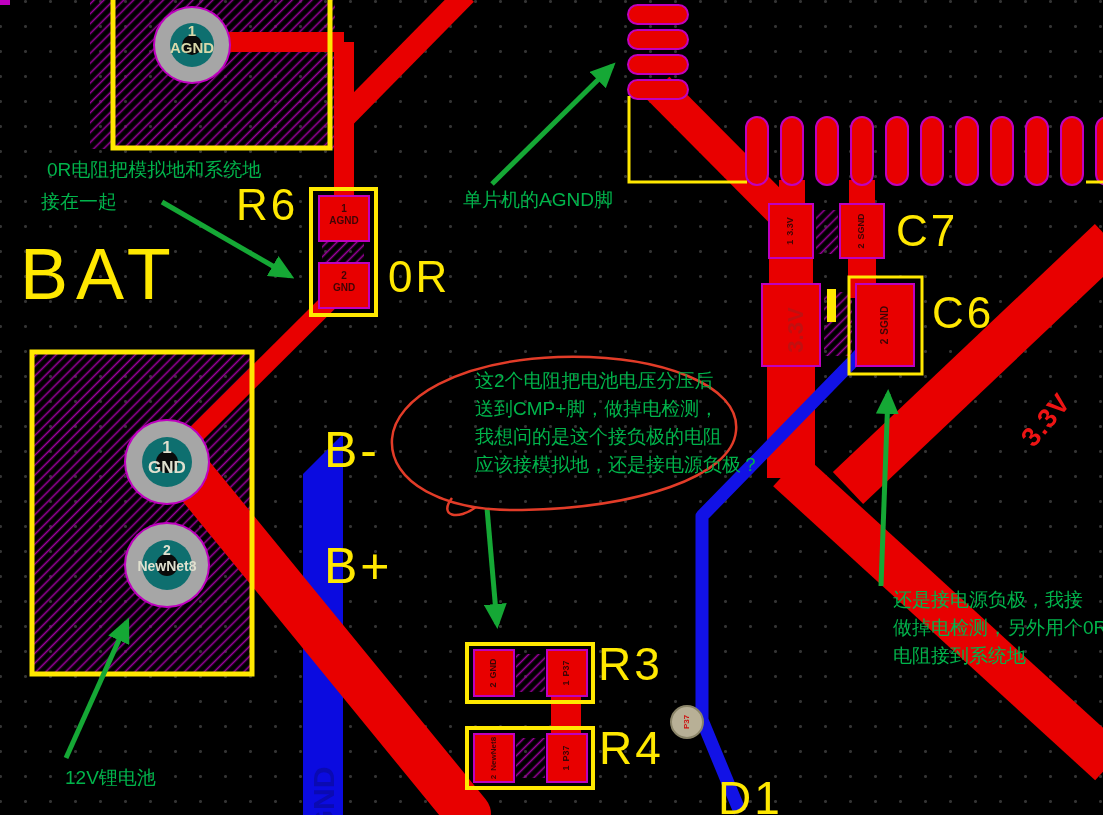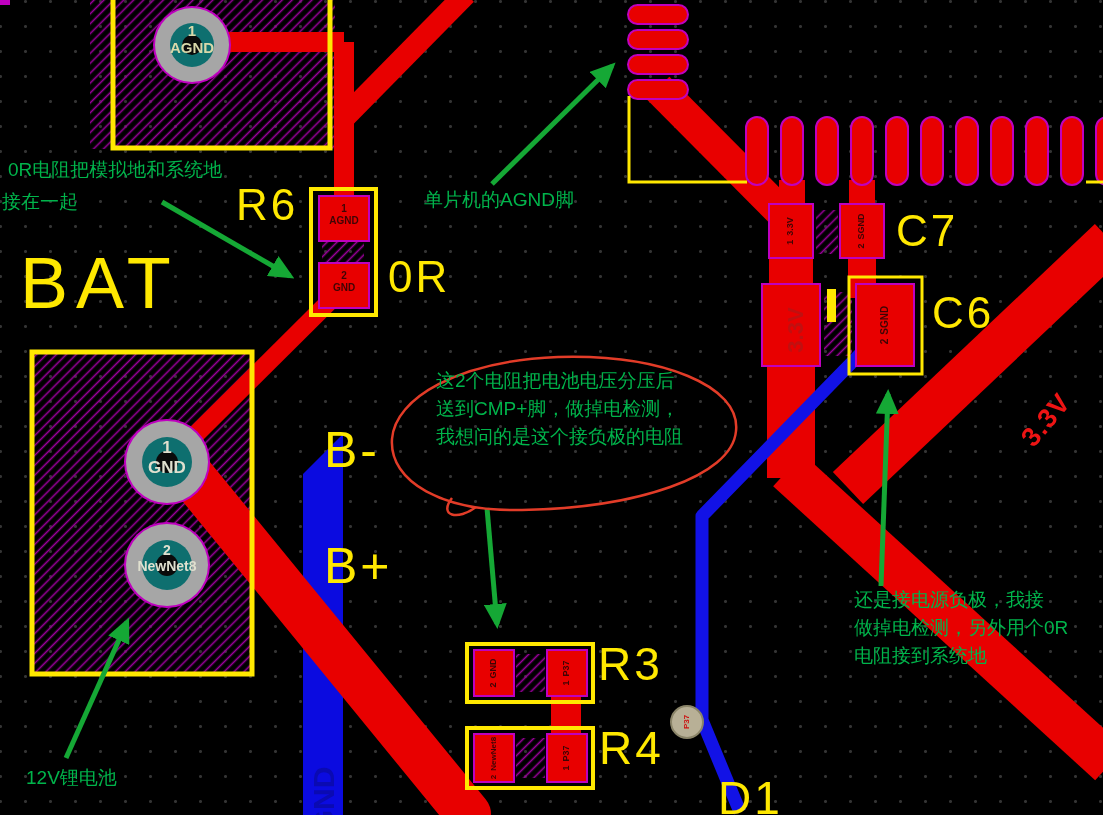--- a/index.html
+++ b/index.html
@@ -5,21 +5,21 @@
   html,body{margin:0;padding:0;background:#000;}
   .pcb{
     position:relative;width:1103px;height:815px;overflow:hidden;background:#000;
     background-image:radial-gradient(circle,#343434 1.3px,transparent 1.6px);
     background-size:25px 25px;background-position:13px 14px;
     font-family:"Liberation Sans","DejaVu Sans",sans-serif;
   }
   svg.layer{position:absolute;left:0;top:0;}
   .t{position:absolute;white-space:nowrap;line-height:1.05;}
   .silk{color:#ffe800;font-weight:400;letter-spacing:3px;}
-  .note{color:#00b44b;font-size:19px;font-weight:500;}
+  .note{color:#00b44b;font-size:19px;font-weight:500;margin-left:39px;}
   .padstack{text-align:center;font-weight:700;}
   .padstack div{line-height:1.15;}
   .vpad{transform:translate(-50%,-50%) rotate(-90deg);font-weight:700;color:#3f0404;}
   .vpad span{margin:0 2px;}
 </style>
 </head>
 <body>
 
 <div class="pcb">
 
@@ -126,21 +126,21 @@
     <line x1="162" y1="202" x2="290" y2="276" marker-end="url(#ah)"></line>
     <line x1="492" y1="184" x2="612" y2="66" marker-end="url(#ah)"></line>
     <line x1="487" y1="508" x2="497" y2="624" marker-end="url(#ah)"></line>
     <line x1="881" y1="586" x2="888" y2="394" marker-end="url(#ah)"></line>
     <line x1="66" y1="758" x2="127" y2="622" marker-end="url(#ah)"></line>
   </g>
 
   <path d="M 558,357 C 662,354 741,386 736,431 C 732,477 636,508 522,510 C 443,512 389,482 392,439 C 395,398 458,361 558,357 Z M 476,507 C 458,521 438,516 452,498" stroke="#e23c28" stroke-width="2.5" fill="none"></path>
 </svg>
 
-<div class="t silk" style="left:20px;top:246px;font-size:72px;letter-spacing:8px">BAT</div>
+<div class="t silk" style="left:20px;top:237px;font-size:72px;letter-spacing:8px">BAT</div>
 <div class="t silk" style="left:236px;top:182px;font-size:44px">R6</div>
 <div class="t silk" style="left:388px;top:254px;font-size:44px">0R</div>
 <div class="t silk" style="left:324px;top:424px;font-size:50px">B-</div>
 <div class="t silk" style="left:324px;top:540px;font-size:50px">B+</div>
 <div class="t silk" style="left:598px;top:640px;font-size:46px">R3</div>
 <div class="t silk" style="left:599px;top:724px;font-size:46px">R4</div>
 <div class="t silk" style="left:896px;top:208px;font-size:44px">C7</div>
 <div class="t silk" style="left:932px;top:290px;font-size:44px">C6</div>
 <div class="t silk" style="left:718px;top:774px;font-size:46px">D1</div>
 
@@ -177,18 +177,19 @@
 <div class="t" style="left:796px;top:330px;transform:translate(-50%,-50%) rotate(-90deg);font-size:22px;font-weight:700;color:#c01010">3.3V</div>
 <div class="t" style="left:1046px;top:420px;transform:translate(-50%,-50%) rotate(-50deg);font-size:27px;font-weight:700;color:#ee1414;letter-spacing:1px">3.3V</div>
 <div class="t" style="left:324px;top:800px;transform:translate(-50%,-50%) rotate(-90deg);font-size:30px;font-weight:700;color:#0a0ab2">GND</div>
 
 <div class="t note" style="left:8px;top:160px">0R电阻把模拟地和系统地</div>
 <div class="t note" style="left:2px;top:192px">接在一起</div>
 <div class="t note" style="left:424px;top:190px">单片机的AGND脚</div>
 <div class="t note" style="left:436px;top:371px">这2个电阻把电池电压分压后</div>
 <div class="t note" style="left:436px;top:427px">我想问的是这个接负极的电阻</div>
 <div class="t note" style="left:436px;top:399px">送到CMP+脚，做掉电检测，</div>
+<div class="t note" style="left:436px;top:455px">应该接模拟地，还是接电源负极？</div>
 <div class="t note" style="left:854px;top:590px">还是接电源负极，我接</div>
 <div class="t note" style="left:854px;top:618px">做掉电检测，另外用个0R</div>
 <div class="t note" style="left:854px;top:646px">电阻接到系统地</div>
 <div class="t note" style="left:26px;top:768px">12V锂电池</div>
 
 </div>
 
 </body></html>

